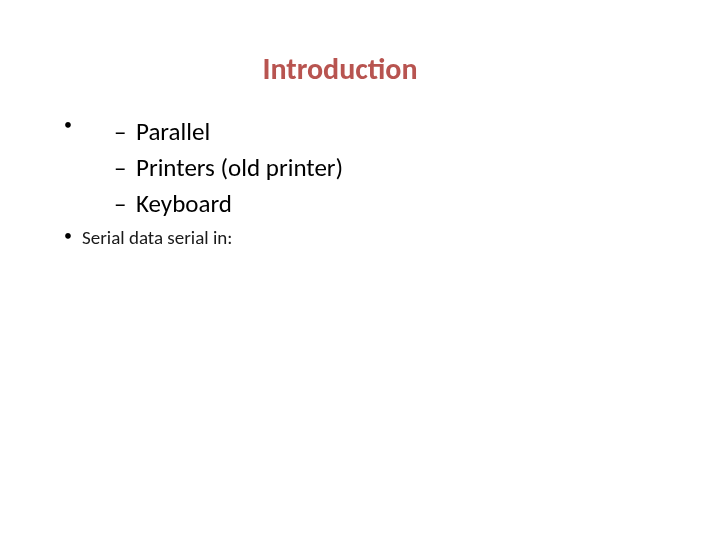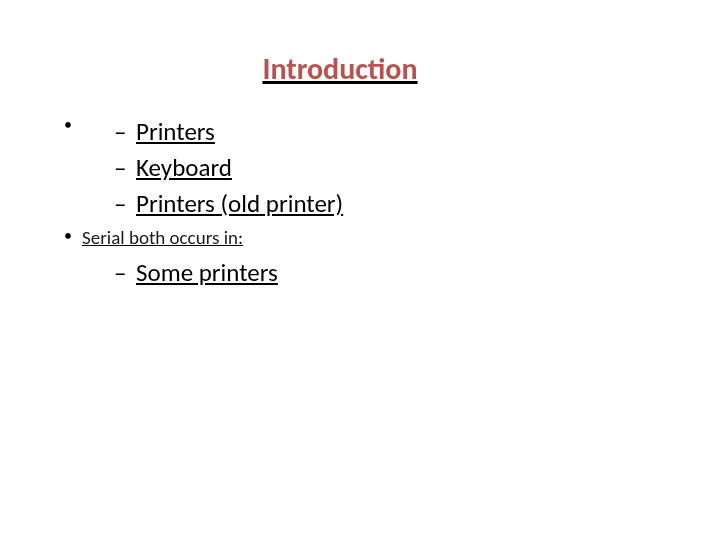--- a/index.html
+++ b/index.html
@@ -10,21 +10,20 @@
     background: #fff;
     font-family: Calibri, "Segoe UI", Arial, sans-serif;
     color: #000;
   }
   .slide {
     box-sizing: border-box;
     width: 680px;
     height: 540px;
     padding: 50px 40px 20px 40px;
     position: relative;
-    text-decoration: underline;
   }
   .title {
     text-align: center;
     font-size: 30px;
     font-weight: 700;
     color: #B85450;
     margin: 0 0 28px 0;
   }
   ul.level1 {
     list-style: none;
@@ -70,25 +69,24 @@
 </style>
 </head>
 <body>
 
 <div class="slide">
   <h1 class="title">Introduction</h1>
 
   <ul class="level1">
     <li>
       <ul class="level2">
-        <li><span>Printers</span></li>
+        <li><span>Parallel</span></li>
+        <li><span>Printers (old printer)</span></li>
         <li><span>Keyboard</span></li>
-        <li><span>Printers (old printer)</span></li>
       </ul>
     </li>
     <li>
-      <span>Serial both occurs in:</span>
+      <span>Serial data serial in:</span>
       <ul class="level2">
-        <li><span>Some printers</span></li>
       </ul>
     </li>
   </ul>
 </div>
 
 </body></html>

